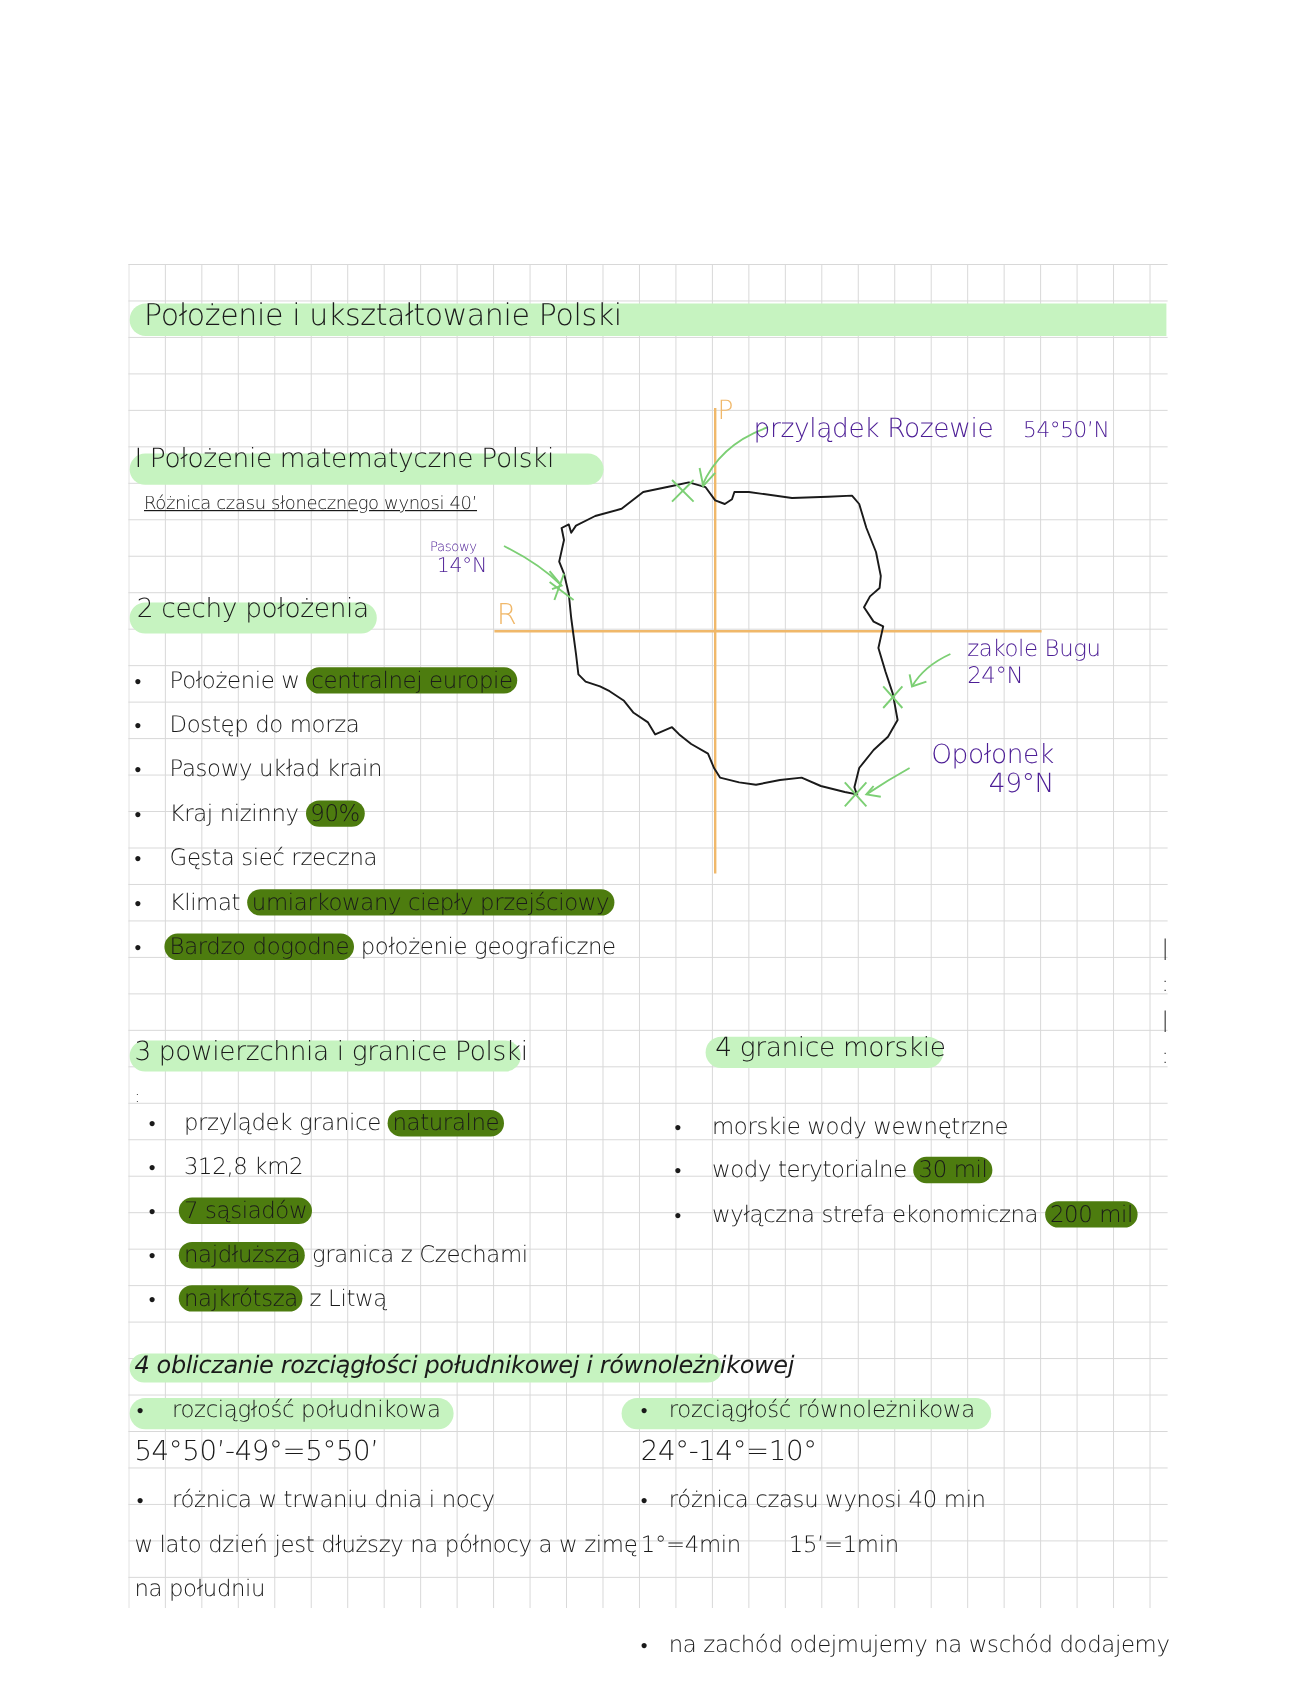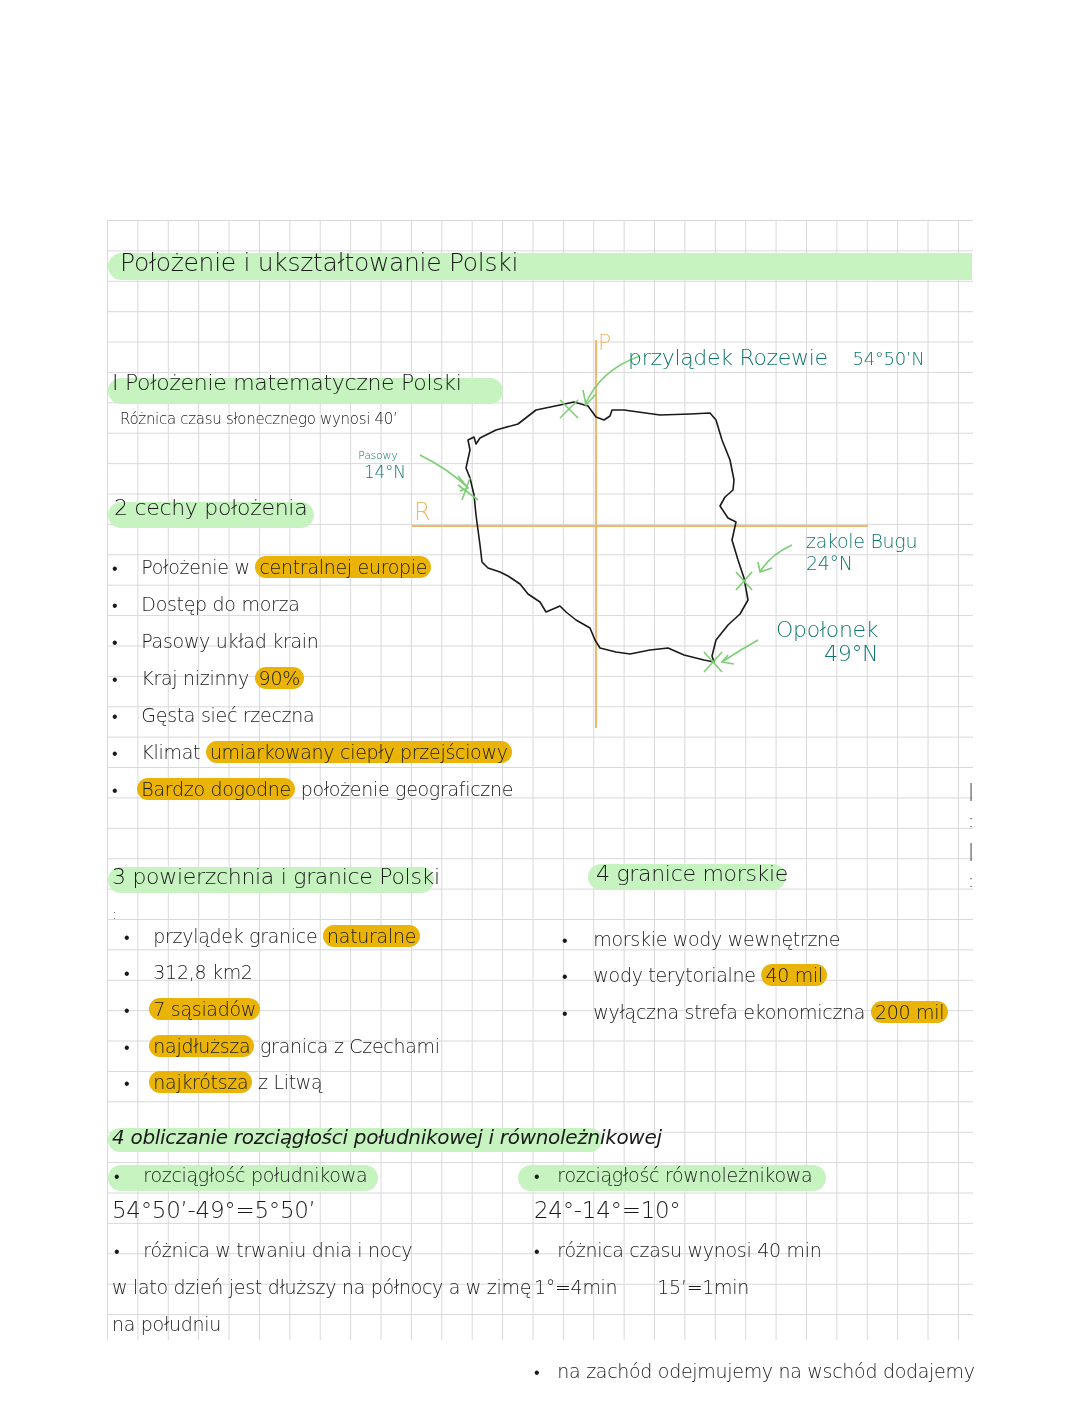--- a/index.html
+++ b/index.html
@@ -10,29 +10,29 @@
   .page {
     position: absolute; left: 107px; top: 220px; width: 866px; height: 1120px;
     background-color: #fff;
     background-image:
       linear-gradient(to right, #d8d8d8 1px, transparent 1px),
       linear-gradient(to bottom, #d8d8d8 1px, transparent 1px);
     background-size: 30.4px 30.4px;
     background-position: 0px 0px, 0px 0px;
   }
   .abs { position: absolute; white-space: nowrap; }
-  .hl { background: #eab308; border-radius: 14px; }
+  .hl { background: #4d7c0f; border-radius: 14px; }
   .hl-soft { background: #c6f3c0; border-radius: 14px; }
   .txt { font-family: "DejaVu Sans", sans-serif; font-weight: 300; letter-spacing: -0.3px; }
   .title { font-size: 25px; }
   .h2 { font-size: 22px; }
-  .small { font-size: 15px; }
+  .small { font-size: 15px; text-decoration: underline; }
   .item { font-size: 19px; }
   .bullet { font-size: 16px; }
-  .green { color: #0f766e; }
+  .green { color: #4c1d95; }
   .orange { color: #f0b86a; }
   .mark { display: inline; padding: 0 4px; }
 </style>
 </head>
 <body>
 
 <div class="page"></div>
 
 <div class="abs hl-soft" style="left:108px; top:253px; width:864px; height:27px; border-radius:14px 0 0 14px;"></div>
 <div class="abs txt title" style="left:120px; top:248px;">Położenie i ukształtowanie Polski</div>
@@ -108,21 +108,21 @@
   <div class="abs txt item" style="left:124px; top:961px;"><span class="bullet">•</span><span style="margin-left:24px;">312,8 km2</span></div>
   <div class="abs txt item" style="left:124px; top:998px;"><span class="bullet">•</span><span class="hl mark" style="margin-left:20px;">7 sąsiadów</span></div>
   <div class="abs txt item" style="left:124px; top:1035px;"><span class="bullet">•</span><span class="hl mark" style="margin-left:20px;">najdłuższa</span><span> granica z Czechami</span></div>
   <div class="abs txt item" style="left:124px; top:1071px;"><span class="bullet">•</span><span class="hl mark" style="margin-left:20px;">najkrótsza</span><span> z Litwą</span></div>
 </div>
 
 <div class="abs hl-soft" style="left:588px; top:864px; width:198px; height:26px;"></div>
 <div class="abs txt h2" style="left:596px; top:861px;">4  granice morskie</div>
 <div>
   <div class="abs txt item" style="left:562px; top:928px;"><span class="bullet">•</span><span style="margin-left:26px;">morskie wody wewnętrzne</span></div>
-  <div class="abs txt item" style="left:562px; top:964px;"><span class="bullet">•</span><span style="margin-left:26px;">wody terytorialne </span><span class="hl mark">40 mil</span></div>
+  <div class="abs txt item" style="left:562px; top:964px;"><span class="bullet">•</span><span style="margin-left:26px;">wody terytorialne </span><span class="hl mark">30 mil</span></div>
   <div class="abs txt item" style="left:562px; top:1001px;"><span class="bullet">•</span><span style="margin-left:26px;">wyłączna strefa ekonomiczna </span><span class="hl mark">200 mil</span></div>
 </div>
 
 <div class="abs txt" style="left:968px; top:776px; font-size:18px; line-height:30px;">
   <div>|</div>
     <div>:</div>
     <div>|</div>
     <div>:</div>
 </div>
 

